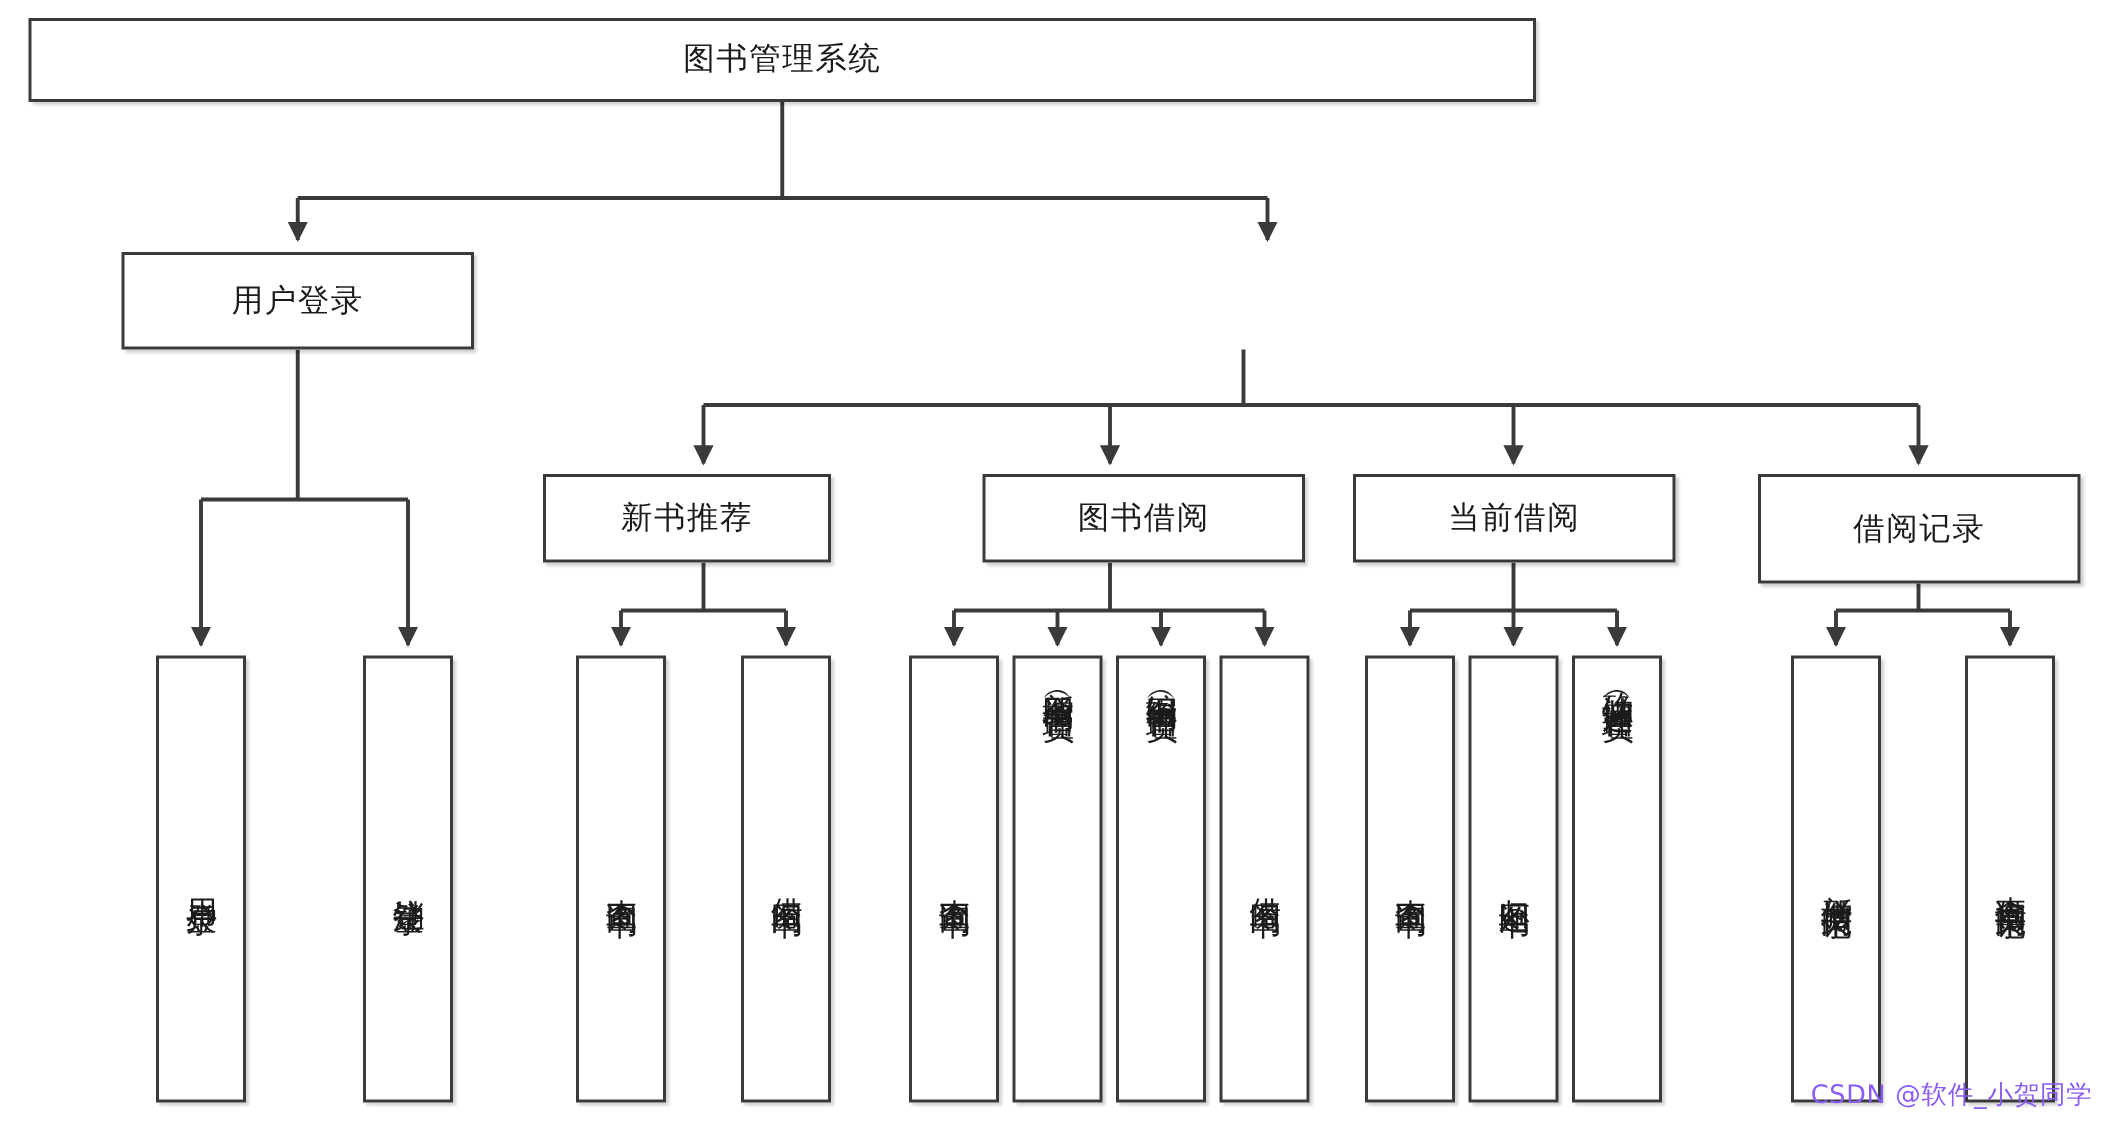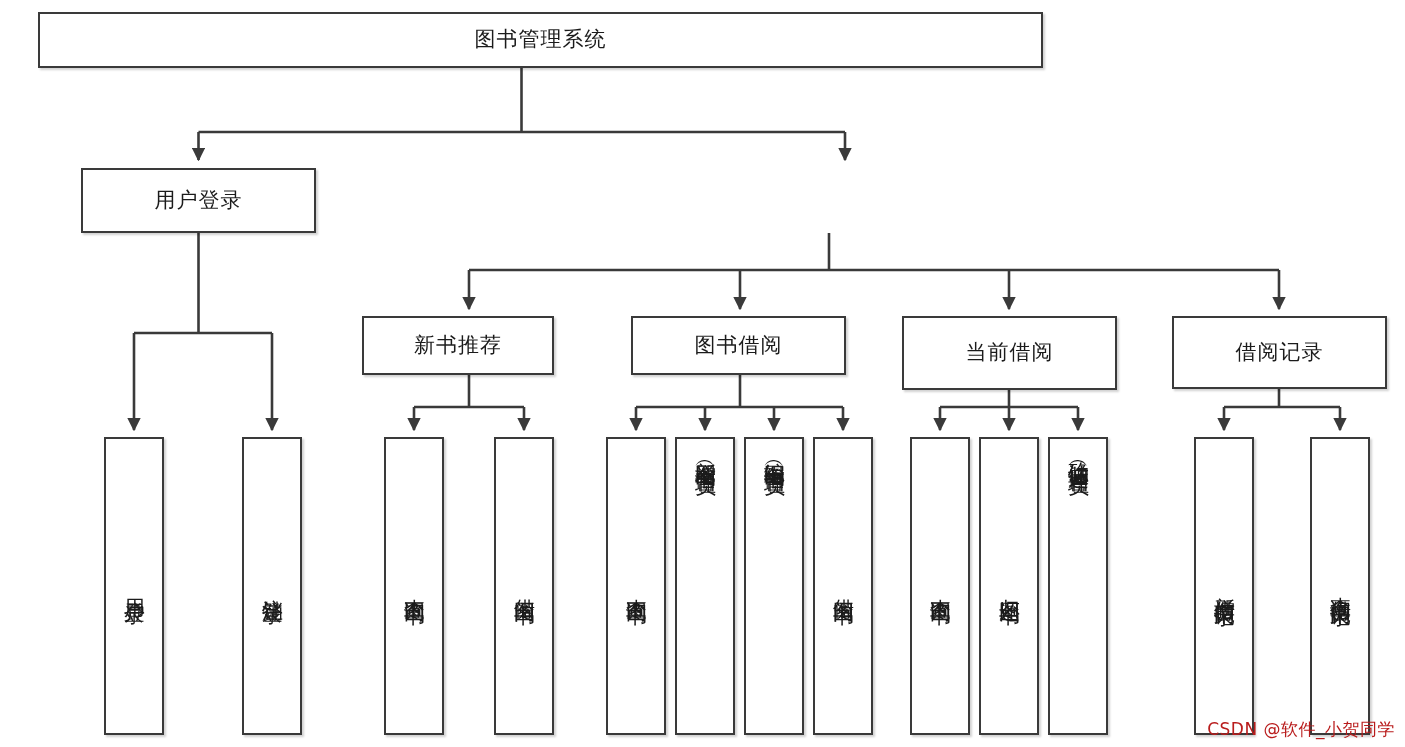--- a/index.html
+++ b/index.html
@@ -60,21 +60,21 @@
   }
   .node-v.pad-mid {
     align-items: center;
     padding-top: 0;
   }
   #watermark {
     position: absolute;
     right: 10px;
     bottom: 6px;
     font-size: 17px;
-    color: #b91c1c;
+    color: #8b5cf6;
     letter-spacing: 0.5px;
     white-space: nowrap;
     user-select: none;
   }
 </style>
 </head>
 <body>
 
 <div id="diagram-root">
 
@@ -122,35 +122,35 @@
       <path d="M 1009 407 L 1009 430" marker-end="url(#arrow)"></path>
       <path d="M 1078 407 L 1078 430" marker-end="url(#arrow)"></path>
 
       <path d="M 1279 375 L 1279 407"></path>
       <path d="M 1224 407 L 1340 407"></path>
       <path d="M 1224 407 L 1224 430" marker-end="url(#arrow)"></path>
       <path d="M 1340 407 L 1340 430" marker-end="url(#arrow)"></path>
     </g>
   </svg>
 
-  <div class="node node-h" style="left:19px; top:12px; width:1005px; height:56px;margin-left:19px;">
+  <div class="node node-h" style="left:19px; top:12px; width:1005px; height:56px;">
     <span class="node-label">图书管理系统</span>
   </div>
 
   <div class="node node-h" style="left:81px; top:168px; width:235px; height:65px;">
     <span class="node-label">用户登录</span>
   </div>
 
   <div class="node node-h" style="left:362px; top:316px; width:192px; height:59px;">
     <span class="node-label">新书推荐</span>
   </div>
-  <div class="node node-h" style="left:631px; top:316px; width:215px; height:59px;">
+  <div class="node node-h" style="left:655px; top:316px; width:215px; height:59px;">
     <span class="node-label">图书借阅</span>
   </div>
-  <div class="node node-h" style="left:902px; top:316px; width:215px; height:74px;">
+  <div class="node node-h" style="left:902px; top:316px; width:215px; height:59px;">
     <span class="node-label">当前借阅</span>
   </div>
   <div class="node node-h" style="left:1172px; top:316px; width:215px; height:73px;">
     <span class="node-label">借阅记录</span>
   </div>
 
   <div class="node node-v pad-mid" style="left:104px; top:437px; width:60px; height:298px;">
     <span class="node-label">用户登录</span>
   </div>
   <div class="node node-v pad-mid" style="left:242px; top:437px; width:60px; height:298px;">

